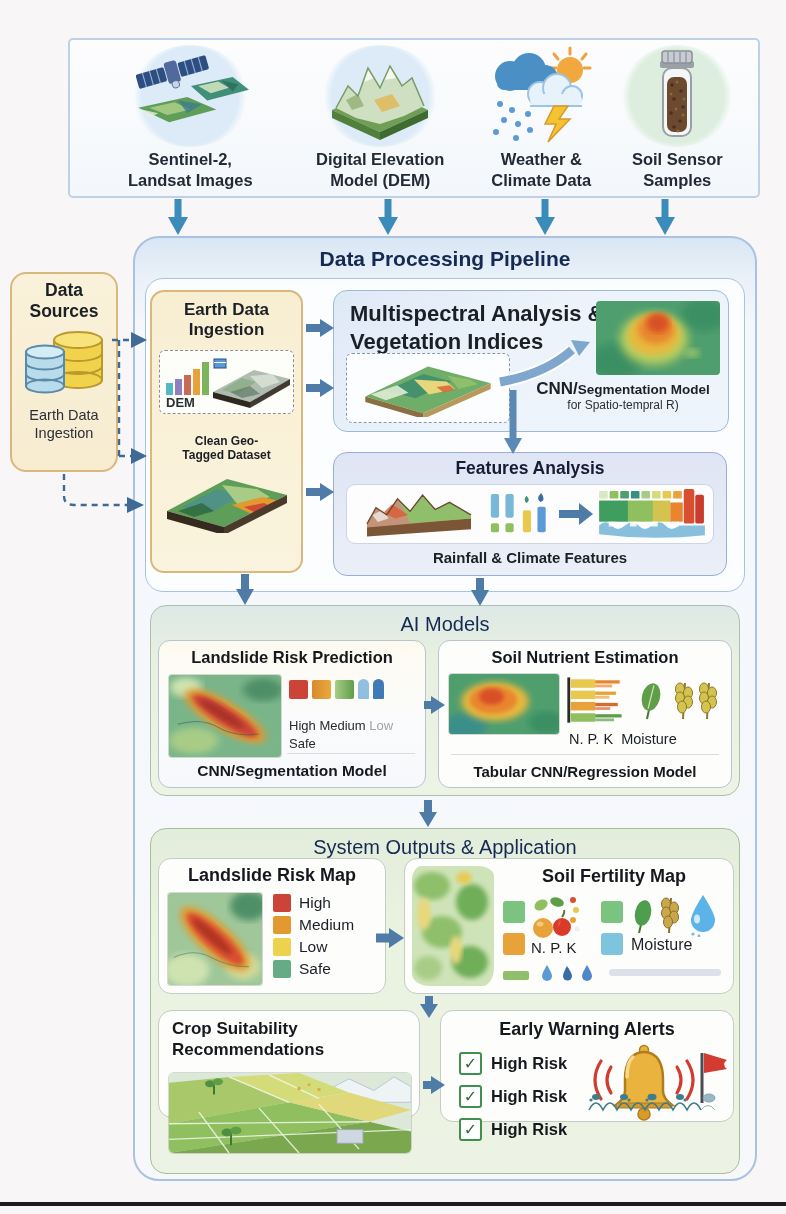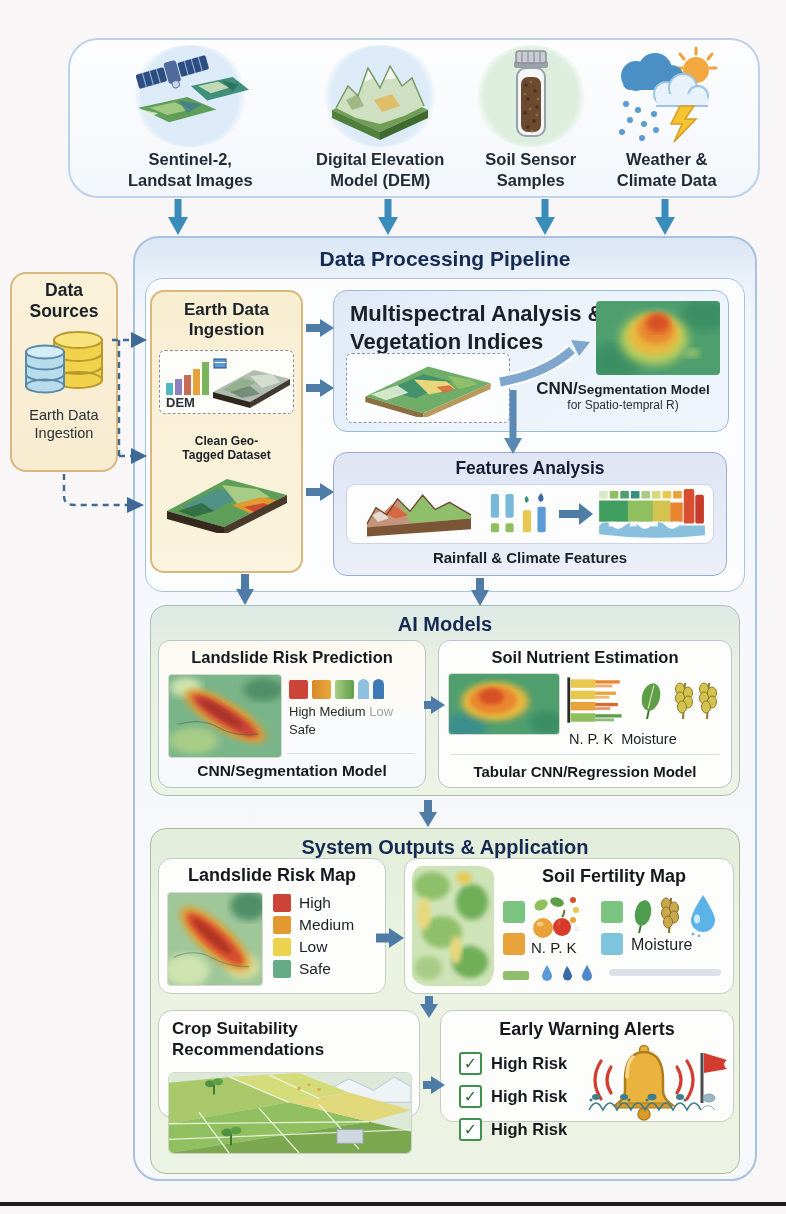--- a/index.html
+++ b/index.html
@@ -2,21 +2,21 @@
 <html><head>
 <meta charset="utf-8">
 <style>
   html,body{margin:0;padding:0;background:#ffffff;}
   #canvas{position:relative;width:786px;height:1214px;background:#f9f6f7;overflow:hidden;
     font-family:"Liberation Sans","DejaVu Sans",sans-serif;color:#1b1f26;}
   .abs{position:absolute;}
   .pre{white-space:pre-line;}
 
   
-  .sources-panel{left:68px;top:38px;width:692px;height:160px;border:2px solid #bdd2e8;border-radius:30px;
+  .sources-panel{left:68px;top:38px;width:692px;height:160px;border:2px solid #bdd2e8;border-radius:5px;
     background:linear-gradient(180deg,#fdfdfe,#f3f7fb);display:flex;align-items:center;justify-content:space-between;
     padding:0 18px;box-sizing:border-box;}
   .src-item{display:flex;flex-direction:column;align-items:center;}
   .src-icon{height:102px;display:flex;align-items:center;justify-content:center;border-radius:50%;}
   .src-label{font-size:16.5px;font-weight:bold;color:#222a35;line-height:1.25;text-align:center;margin-top:2px;}
   .halo-blue{background:radial-gradient(circle,#dcebf7 0%,#dcebf7 62%,rgba(220,235,247,0) 72%);}
   .halo-green{background:radial-gradient(circle,#ddeede 0%,#ddeede 62%,rgba(221,238,222,0) 72%);}
 
   
   .pipeline-box{left:133px;top:236px;width:624px;height:945px;border:2px solid #a9c2e0;border-radius:26px;
@@ -55,31 +55,31 @@
   .terrain-box{left:333px;top:452px;width:394px;height:124px;background:linear-gradient(180deg,#dfe5f4,#ebeff8);
     border:1.5px solid #98aed4;border-radius:14px;box-sizing:border-box;text-align:center;padding-top:5px;}
   .terrain-title{font-size:17.5px;font-weight:bold;color:#141d33;}
   .terrain-strip{margin:5px 12px 0;height:60px;background:#fdfdfe;border:1px solid #ccd4e6;border-radius:9px;
     display:flex;align-items:center;justify-content:space-between;padding:0 8px;box-sizing:border-box;}
   .terrain-caption{font-size:15px;font-weight:bold;color:#1b1f26;margin-top:5px;}
 
   
   .ai-box{left:150px;top:605px;width:590px;height:191px;border:1.5px solid #aebfae;border-radius:16px;box-sizing:border-box;
     background:linear-gradient(180deg,#dde9e6 0%,#e8f0e1 28%,#edf3e5 100%);}
-  .section-title{font-size:20px;font-weight:bold;color:#152a52;text-align:center;}
+  .section-title{font-size:20px;font-weight:normal;color:#152a52;text-align:center;}
   .ai-title{left:150px;top:613px;width:590px;}
   .model-card{background:linear-gradient(180deg,#fdfaf0 0%,#fafbfc 55%,#f6f8fb 100%);border:1.5px solid #b9c4cc;border-radius:12px;box-sizing:border-box;}
   .landslide-card{left:158px;top:640px;width:268px;height:148px;}
   .soil-card{left:438px;top:640px;width:294px;height:148px;background:#fdfdfc;}
   .card-title{font-size:16.5px;font-weight:bold;text-align:center;margin-top:7px;color:#15181d;}
   .map-img{border-radius:3px;overflow:hidden;box-shadow:0 0 0 1px rgba(90,110,90,.25);}
   .legend-swatch-row{position:absolute;left:130px;top:38px;display:flex;gap:4px;align-items:flex-end;}
   .sw{width:19px;height:19px;border-radius:2px;}
   .sw-pill{width:11px;height:20px;border-radius:6px 6px 1px 1px;}
-  .legend-txt{position:absolute;left:130px;top:62px;font-size:13px;color:#2a2a2a;line-height:1.35;}
+  .legend-txt{position:absolute;left:130px;top:76px;font-size:13px;color:#2a2a2a;line-height:1.35;}
   .legend-low{color:#a3a3a3;}
   .card-divider{position:absolute;height:1px;background:#d8dde3;}
   .model-line{position:absolute;left:0;right:0;bottom:7px;text-align:center;font-size:15.5px;font-weight:bold;color:#15181d;}
   .npk-text{position:absolute;font-size:14.5px;color:#1b1f26;}
 
   
   .out-box{left:150px;top:828px;width:590px;height:346px;border:1.5px solid #a8bd9a;border-radius:16px;box-sizing:border-box;
     background:linear-gradient(180deg,#e3eddb 0%,#eaf2e0 30%,#edf3e4 100%);}
   .out-title{left:150px;top:836px;width:590px;}
   .white-card{background:#fdfdfc;border:1.5px solid #c3cdc6;border-radius:13px;box-sizing:border-box;}
@@ -147,20 +147,61 @@
           <polygon points="104,62 104,70 56,92 56,84" fill="#3f6a30"></polygon>
           <path d="M12,60 L24,38 L34,48 L44,20 L56,40 L66,18 L78,38 L88,30 L100,58 L80,68 L56,76 L32,70 Z" fill="#cfe0c2"></path>
           <path d="M44,20 L50,30 L40,34 Z M66,18 L72,30 L60,32 Z" fill="#f4f8f2"></path>
           <path d="M50,52 L68,46 L76,58 L58,64 Z" fill="#e2b75a" opacity="0.85"></path>
           <path d="M22,52 L34,46 L40,58 L28,62 Z" fill="#9fb884"></path>
           <path d="M12,60 L24,38 L34,48 L44,20 L56,40 L66,18 L78,38 L88,30 L100,58" fill="none" stroke="#7a9a64" stroke-width="1.5"></path>
         </svg>
       </div>
       <div class="src-label pre">Digital Elevation
 Model (DEM)</div>
+    </div>
+
+    <div class="src-item" style="width:152px">
+      <div class="src-icon" style="width:120px">
+        <svg width="118" height="100" viewBox="0 0 118 100">
+          <g stroke="#f0a03c" stroke-width="3" stroke-linecap="round">
+            <line x1="88" y1="2" x2="88" y2="8"></line>
+              <line x1="72" y1="8" x2="76" y2="13"></line>
+              <line x1="104" y1="8" x2="100" y2="13"></line>
+              <line x1="68" y1="22" x2="74" y2="22"></line>
+              <line x1="108" y1="22" x2="102" y2="22"></line>
+          </g>
+          <circle cx="88" cy="24" r="13" fill="#f2a73f"></circle>
+          <g fill="#4a90c4">
+            <circle cx="28" cy="30" r="15"></circle>
+              <circle cx="47" cy="24" r="17"></circle>
+              <circle cx="63" cy="32" r="13"></circle>
+            <rect x="15" y="30" width="60" height="14" rx="7"></rect>
+          </g>
+          <g fill="#e8f2fa" stroke="#9cc4e4" stroke-width="2">
+            <circle cx="58" cy="48" r="12"></circle>
+              <circle cx="75" cy="42" r="14"></circle>
+              <circle cx="90" cy="50" r="10"></circle>
+            <rect x="48" y="48" width="52" height="12" rx="6" stroke="none"></rect>
+            <path d="M48,60 h52" stroke="#9cc4e4"></path>
+          </g>
+          <g fill="#5b9bd5">
+            <circle cx="18" cy="58" r="3"></circle>
+              <circle cx="30" cy="64" r="3"></circle>
+              <circle cx="22" cy="74" r="3"></circle>
+              <circle cx="36" cy="78" r="3"></circle>
+              <circle cx="14" cy="86" r="3"></circle>
+              <circle cx="34" cy="92" r="3"></circle>
+              <circle cx="48" cy="84" r="3"></circle>
+              <circle cx="46" cy="68" r="3"></circle>
+          </g>
+          <polygon points="72,60 86,60 77,73 88,73 66,96 74,78 63,78" fill="#f4c430" stroke="#d89a28" stroke-width="1.5"></polygon>
+        </svg>
+      </div>
+      <div class="src-label pre">Weather &amp;
+Climate Data</div>
     </div>
 
     <div class="src-item" style="width:130px">
       <div class="src-icon halo-green" style="width:112px">
         <svg width="72" height="98" viewBox="0 0 72 98">
           <rect x="19" y="14" width="34" height="7" rx="2" fill="#9aa0a8"></rect>
           <rect x="21" y="4" width="30" height="12" rx="3" fill="#c8ccd2" stroke="#8a8f98" stroke-width="1.5"></rect>
           <g stroke="#8a8f98" stroke-width="1.2">
               <line x1="27" y1="5" x2="27" y2="15"></line>
               <line x1="33" y1="5" x2="33" y2="15"></line>
@@ -184,61 +225,20 @@
               <circle cx="43" cy="52" r="1.5"></circle>
               <circle cx="35" cy="62" r="1.5"></circle>
               <circle cx="42" cy="68" r="1.5"></circle>
               <circle cx="37" cy="84" r="1.5"></circle>
             </g>
         </svg>
       </div>
       <div class="src-label pre">Soil Sensor
 Samples</div>
     </div>
-
-    <div class="src-item" style="width:152px">
-      <div class="src-icon" style="width:120px">
-        <svg width="118" height="100" viewBox="0 0 118 100">
-          <g stroke="#f0a03c" stroke-width="3" stroke-linecap="round">
-            <line x1="88" y1="2" x2="88" y2="8"></line>
-              <line x1="72" y1="8" x2="76" y2="13"></line>
-              <line x1="104" y1="8" x2="100" y2="13"></line>
-              <line x1="68" y1="22" x2="74" y2="22"></line>
-              <line x1="108" y1="22" x2="102" y2="22"></line>
-          </g>
-          <circle cx="88" cy="24" r="13" fill="#f2a73f"></circle>
-          <g fill="#4a90c4">
-            <circle cx="28" cy="30" r="15"></circle>
-              <circle cx="47" cy="24" r="17"></circle>
-              <circle cx="63" cy="32" r="13"></circle>
-            <rect x="15" y="30" width="60" height="14" rx="7"></rect>
-          </g>
-          <g fill="#e8f2fa" stroke="#9cc4e4" stroke-width="2">
-            <circle cx="58" cy="48" r="12"></circle>
-              <circle cx="75" cy="42" r="14"></circle>
-              <circle cx="90" cy="50" r="10"></circle>
-            <rect x="48" y="48" width="52" height="12" rx="6" stroke="none"></rect>
-            <path d="M48,60 h52" stroke="#9cc4e4"></path>
-          </g>
-          <g fill="#5b9bd5">
-            <circle cx="18" cy="58" r="3"></circle>
-              <circle cx="30" cy="64" r="3"></circle>
-              <circle cx="22" cy="74" r="3"></circle>
-              <circle cx="36" cy="78" r="3"></circle>
-              <circle cx="14" cy="86" r="3"></circle>
-              <circle cx="34" cy="92" r="3"></circle>
-              <circle cx="48" cy="84" r="3"></circle>
-              <circle cx="46" cy="68" r="3"></circle>
-          </g>
-          <polygon points="72,60 86,60 77,73 88,73 66,96 74,78 63,78" fill="#f4c430" stroke="#d89a28" stroke-width="1.5"></polygon>
-        </svg>
-      </div>
-      <div class="src-label pre">Weather &amp;
-Climate Data</div>
-    </div>
   </div>
 
   <div class="abs pipeline-box"></div>
   <div class="abs pipeline-title">Data Processing Pipeline</div>
 
   <div class="abs proc-card"></div>
 
   <div class="abs ds-box">
     <div class="ds-title pre">Data
 Sources</div>

